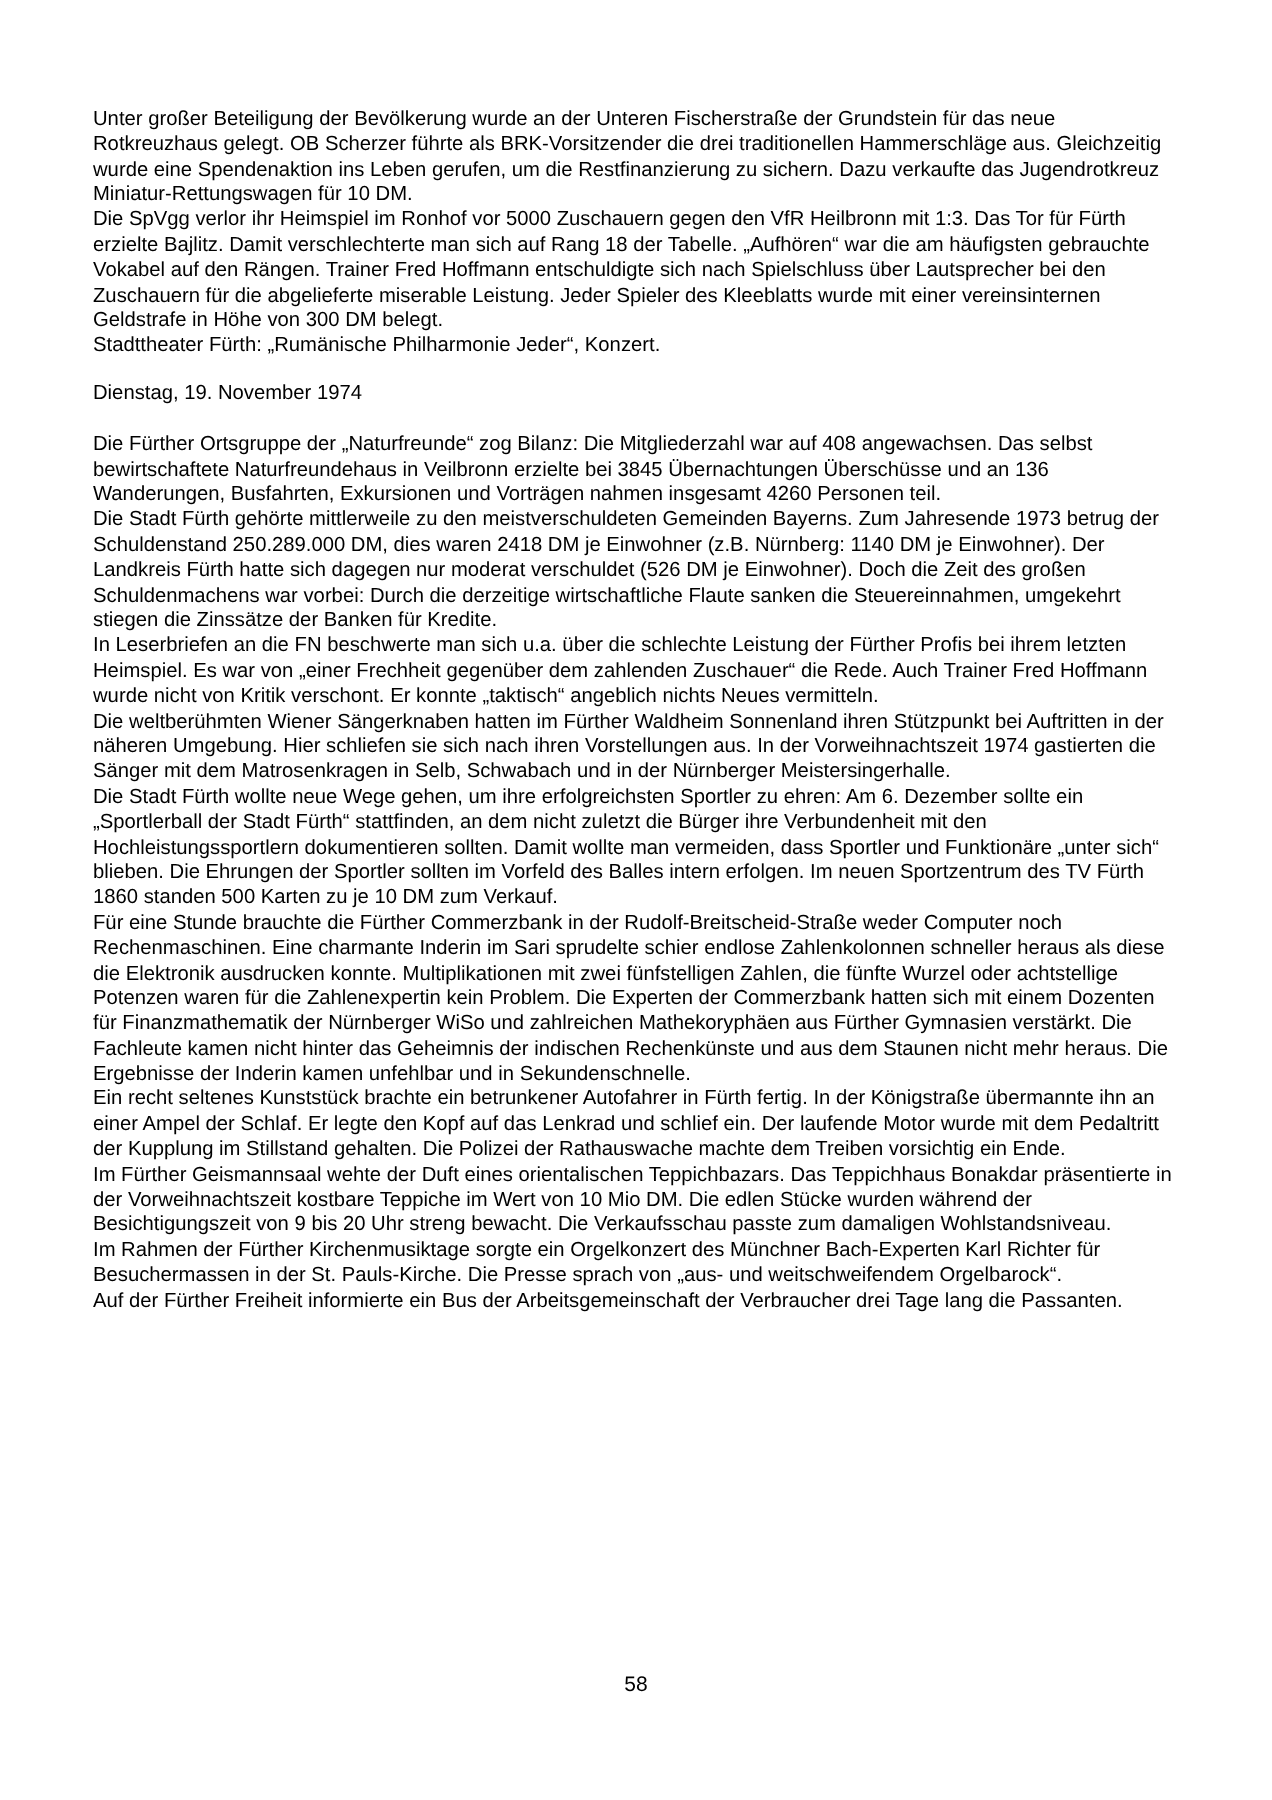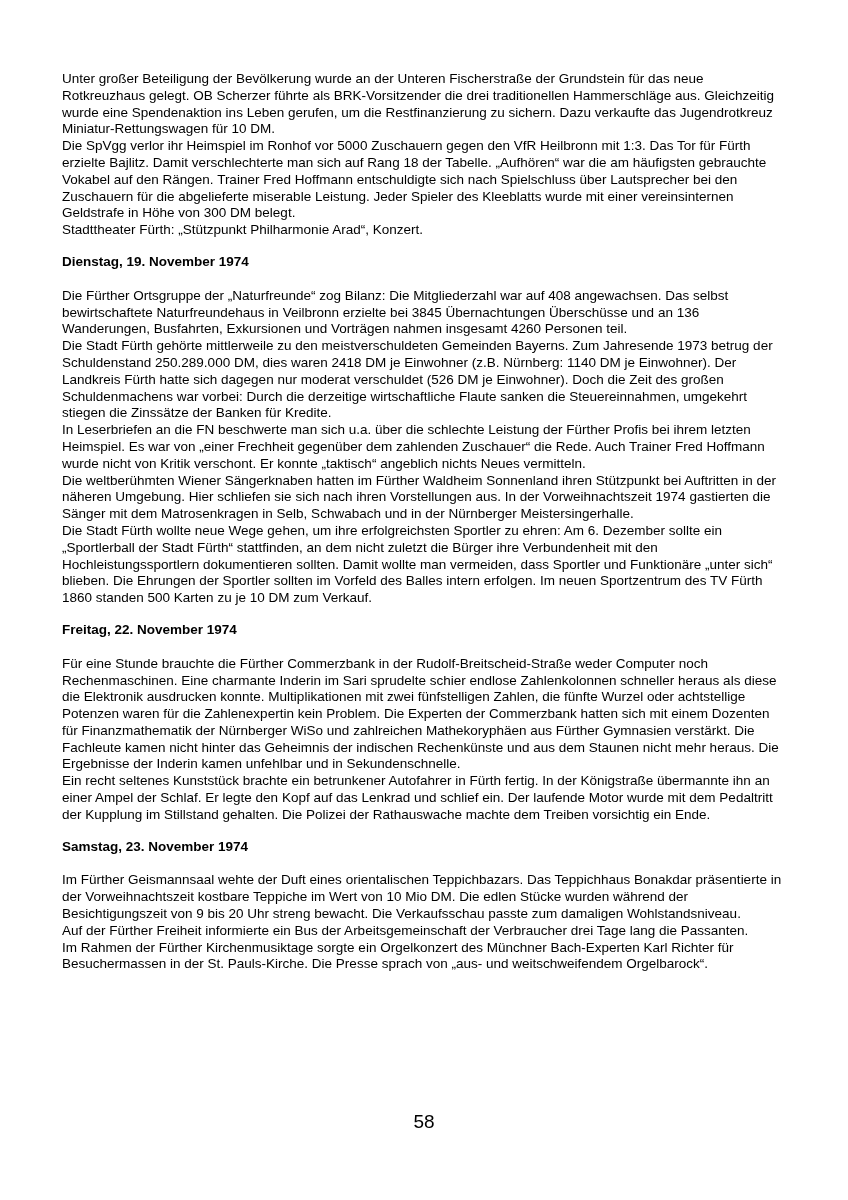--- a/index.html
+++ b/index.html
@@ -25,51 +25,49 @@
     line-height: 16.8px;
     text-align: left;
   }
   .content p.paragraph {
     margin: 0;
     padding: 0;
   }
   .content h2.heading {
     font-size: 13.5px;
     line-height: 16.8px;
-    font-weight: bold;
+    font-weight: normal;
     margin: 15px 0 17px 0;
     padding: 0;
   }
   .page-number {
     position: absolute;
     left: 0;
     right: 0;
     top: 1114px;
     text-align: center;
-    font-size: 19px;
+    font-size: 14px;
     line-height: 16.8px;
     color: #000000;
   }
 </style>
 </head>
 <body>
 
 <div class="page">
   <div class="content">
       <p class="paragraph">Unter großer Beteiligung der Bevölkerung wurde an der Unteren Fischerstraße der Grundstein für das neue Rotkreuzhaus gelegt. OB Scherzer führte als BRK-Vorsitzender die drei traditionellen Hammerschläge aus. Gleichzeitig wurde eine Spendenaktion ins Leben gerufen, um die Restfinanzierung zu sichern. Dazu verkaufte das Jugendrotkreuz Miniatur-Rettungswagen für 10 DM.</p>
       <p class="paragraph">Die SpVgg verlor ihr Heimspiel im Ronhof vor 5000 Zuschauern gegen den VfR Heilbronn mit 1:3. Das Tor für Fürth erzielte Bajlitz. Damit verschlechterte man sich auf Rang 18 der Tabelle. „Aufhören“ war die am häufigsten gebrauchte Vokabel auf den Rängen. Trainer Fred Hoffmann entschuldigte sich nach Spielschluss über Lautsprecher bei den Zuschauern für die abgelieferte miserable Leistung. Jeder Spieler des Kleeblatts wurde mit einer vereinsinternen Geldstrafe in Höhe von 300 DM belegt.</p>
-      <p class="paragraph">Stadttheater Fürth: „Stützpunkt Philharmonie Arad“, Konzert.</p>
+      <p class="paragraph">Stadttheater Fürth: „Rumänische Philharmonie Jeder“, Konzert.</p>
       <h2 class="heading">Dienstag, 19. November 1974</h2>
       <p class="paragraph">Die Fürther Ortsgruppe der „Naturfreunde“ zog Bilanz: Die Mitgliederzahl war auf 408 angewachsen. Das selbst bewirtschaftete Naturfreundehaus in Veilbronn erzielte bei 3845 Übernachtungen Überschüsse und an 136 Wanderungen, Busfahrten, Exkursionen und Vorträgen nahmen insgesamt 4260 Personen teil.</p>
       <p class="paragraph">Die Stadt Fürth gehörte mittlerweile zu den meistverschuldeten Gemeinden Bayerns. Zum Jahresende 1973 betrug der Schuldenstand 250.289.000 DM, dies waren 2418 DM je Einwohner (z.B. Nürnberg: 1140 DM je Einwohner). Der Landkreis Fürth hatte sich dagegen nur moderat verschuldet (526 DM je Einwohner). Doch die Zeit des großen Schuldenmachens war vorbei: Durch die derzeitige wirtschaftliche Flaute sanken die Steuereinnahmen, umgekehrt stiegen die Zinssätze der Banken für Kredite.</p>
       <p class="paragraph">In Leserbriefen an die FN beschwerte man sich u.a. über die schlechte Leistung der Fürther Profis bei ihrem letzten Heimspiel. Es war von „einer Frechheit gegenüber dem zahlenden Zuschauer“ die Rede. Auch Trainer Fred Hoffmann wurde nicht von Kritik verschont. Er konnte „taktisch“ angeblich nichts Neues vermitteln.</p>
       <p class="paragraph">Die weltberühmten Wiener Sängerknaben hatten im Fürther Waldheim Sonnenland ihren Stützpunkt bei Auftritten in der näheren Umgebung. Hier schliefen sie sich nach ihren Vorstellungen aus. In der Vorweihnachtszeit 1974 gastierten die Sänger mit dem Matrosenkragen in Selb, Schwabach und in der Nürnberger Meistersingerhalle.</p>
       <p class="paragraph">Die Stadt Fürth wollte neue Wege gehen, um ihre erfolgreichsten Sportler zu ehren: Am 6. Dezember sollte ein „Sportlerball der Stadt Fürth“ stattfinden, an dem nicht zuletzt die Bürger ihre Verbundenheit mit den Hochleistungssportlern dokumentieren sollten. Damit wollte man vermeiden, dass Sportler und Funktionäre „unter sich“ blieben. Die Ehrungen der Sportler sollten im Vorfeld des Balles intern erfolgen. Im neuen Sportzentrum des TV Fürth 1860 standen 500 Karten zu je 10 DM zum Verkauf.</p>
-      <h2 class="heading">Freitag, 22. November 1974</h2>
       <p class="paragraph">Für eine Stunde brauchte die Fürther Commerzbank in der Rudolf-Breitscheid-Straße weder Computer noch Rechenmaschinen. Eine charmante Inderin im Sari sprudelte schier endlose Zahlenkolonnen schneller heraus als diese die Elektronik ausdrucken konnte. Multiplikationen mit zwei fünfstelligen Zahlen, die fünfte Wurzel oder achtstellige Potenzen waren für die Zahlenexpertin kein Problem. Die Experten der Commerzbank hatten sich mit einem Dozenten für Finanzmathematik der Nürnberger WiSo und zahlreichen Mathekoryphäen aus Fürther Gymnasien verstärkt. Die Fachleute kamen nicht hinter das Geheimnis der indischen Rechenkünste und aus dem Staunen nicht mehr heraus. Die Ergebnisse der Inderin kamen unfehlbar und in Sekundenschnelle.</p>
       <p class="paragraph">Ein recht seltenes Kunststück brachte ein betrunkener Autofahrer in Fürth fertig. In der Königstraße übermannte ihn an einer Ampel der Schlaf. Er legte den Kopf auf das Lenkrad und schlief ein. Der laufende Motor wurde mit dem Pedaltritt der Kupplung im Stillstand gehalten. Die Polizei der Rathauswache machte dem Treiben vorsichtig ein Ende.</p>
-      <h2 class="heading">Samstag, 23. November 1974</h2>
       <p class="paragraph">Im Fürther Geismannsaal wehte der Duft eines orientalischen Teppichbazars. Das Teppichhaus Bonakdar präsentierte in der Vorweihnachtszeit kostbare Teppiche im Wert von 10 Mio DM. Die edlen Stücke wurden während der Besichtigungszeit von 9 bis 20 Uhr streng bewacht. Die Verkaufsschau passte zum damaligen Wohlstandsniveau.</p>
+      <p class="paragraph">Im Rahmen der Fürther Kirchenmusiktage sorgte ein Orgelkonzert des Münchner Bach-Experten Karl Richter für Besuchermassen in der St. Pauls-Kirche. Die Presse sprach von „aus- und weitschweifendem Orgelbarock“.</p>
       <p class="paragraph">Auf der Fürther Freiheit informierte ein Bus der Arbeitsgemeinschaft der Verbraucher drei Tage lang die Passanten.</p>
-      <p class="paragraph">Im Rahmen der Fürther Kirchenmusiktage sorgte ein Orgelkonzert des Münchner Bach-Experten Karl Richter für Besuchermassen in der St. Pauls-Kirche. Die Presse sprach von „aus- und weitschweifendem Orgelbarock“.</p>
     </div>
   <div class="page-number">58</div>
 </div>
 
 </body></html>

